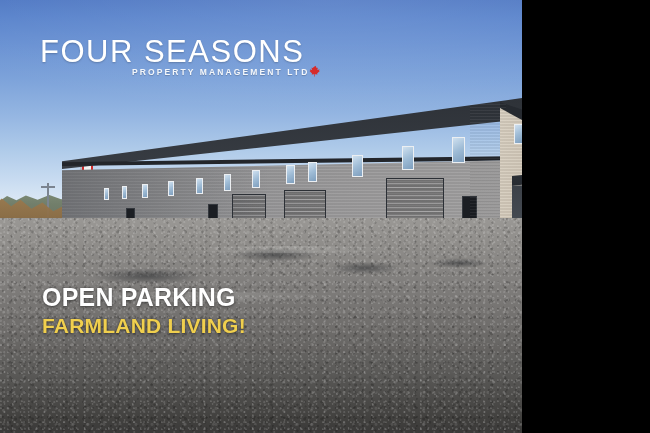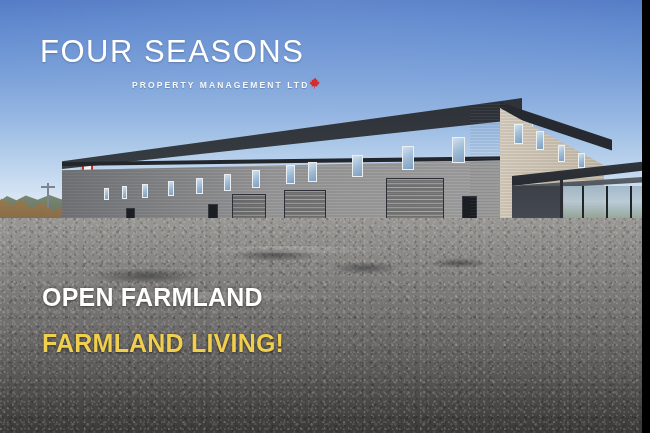--- a/index.html
+++ b/index.html
@@ -5,21 +5,21 @@
   * { margin:0; padding:0; box-sizing:border-box; }
   html, body {
     width:650px; height:433px;
     background:#000;
     font-family:"Liberation Sans", sans-serif;
     overflow:hidden;
   }
 
   .listing-photo {
     position:relative;
-    width:642px; height:433px;
+    width:522px; height:433px;
     overflow:hidden;
     background:#4d7c0f;
   }
 
   
   .sky {
     position:absolute; left:0; top:0; width:650px; height:232px;
     background:linear-gradient(to bottom,
       #5079c4 0%, #5a84cc 8%, #6a92d3 20%, #7da3da 34%,
       #95b6e2 50%, #aecae9 64%, #c9dcf1 78%, #e2ecf6 90%, #f0f4f8 100%);
@@ -253,22 +253,22 @@
 
   
   .logo { position:absolute; left:40px; top:36px; }
   .logo-main {
     font-size:31px; font-weight:400; letter-spacing:1.5px;
     color:#ffffff; line-height:1;
     text-shadow:0 1px 2px rgba(0,0,0,.22);
     white-space:nowrap;
   }
   .logo-sub-row {
-    display:flex; align-items:center; gap:0;
-    margin-top:12px; padding-left:92px;
+    display:flex; gap:0;
+    margin-top:0; padding-left:92px;
   }
   .logo-sub {
     font-size:8.5px; font-weight:700; letter-spacing:2.1px;
     color:#f4f7fb; white-space:nowrap;
     text-shadow:0 1px 1px rgba(0,0,0,.2);
   }
   .maple-leaf {
     width:13px; height:13px; flex:0 0 auto; display:block;
     margin-top:-2px;
   }
@@ -276,21 +276,21 @@
   
   .promo { position:absolute; left:42px; top:283px; }
   .promo-line {
     font-weight:700; color:#ffffff;
     letter-spacing:.2px; line-height:1.16;
     text-shadow:0 1px 3px rgba(0,0,0,.45), 0 0 1px rgba(0,0,0,.35);
     white-space:nowrap;
   }
   .promo-l1 { font-size:25px; }
   .promo-l2 { font-size:25px; margin-top:7px; }
-  .promo-l3 { font-size:25px; margin-top:17px; color:#f0cf4e;
+  .promo-l3 { font-size:21px; margin-top:2px; color:#f0cf4e;
               text-shadow:0 1px 3px rgba(0,0,0,.5), 0 0 1px rgba(0,0,0,.4); }
 </style>
 </head>
 <body>
 
 <div class="listing-photo">
 
   <div class="sky"></div>
   <div class="sky-vignette"></div>
 
@@ -380,17 +380,17 @@
     <div class="logo-main">FOUR SEASONS</div>
     <div class="logo-sub-row">
       <div class="logo-sub">PROPERTY MANAGEMENT LTD</div>
       <svg class="maple-leaf" viewBox="0 0 24 24">
         <path d="M12 1.5l1.9 3.6c.2.4.6.5 1 .3l1.4-.7-.7 3.9c-.1.5.3.8.7.6l3.1-1.4-.8 2.2c-.1.3 0 .6.2.7l1.2.6-4.6 3.8c-.3.2-.4.5-.3.9l.5 1.6-4.2-.6c-.3 0-.6.2-.6.5l.2 3.8h-1.4l.2-3.8c0-.3-.3-.6-.6-.5l-4.2.6.5-1.6c.1-.4 0-.7-.3-.9L1 11.3l1.2-.6c.3-.1.4-.4.2-.7l-.8-2.2 3.1 1.4c.4.2.8-.1.7-.6l-.7-3.9 1.4.7c.4.2.8 0 1-.3L12 1.5z" fill="#d62b2b"></path>
       </svg>
     </div>
   </div>
 
   <div class="promo">
-    <div class="promo-line promo-l1">OPEN FARMLAND</div>
+    <div class="promo-line promo-l1">OPEN PARKING</div>
     <div class="promo-line promo-l3">FARMLAND LIVING!</div>
   </div>
 
 </div>
 
 </body></html>

